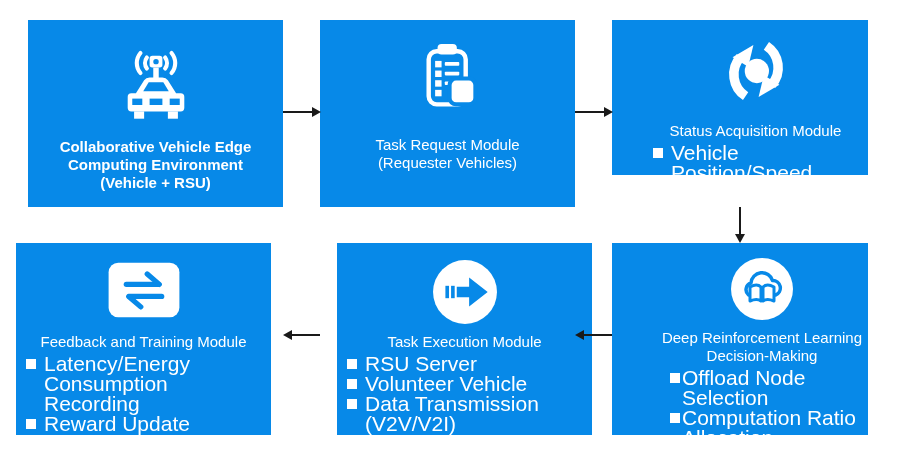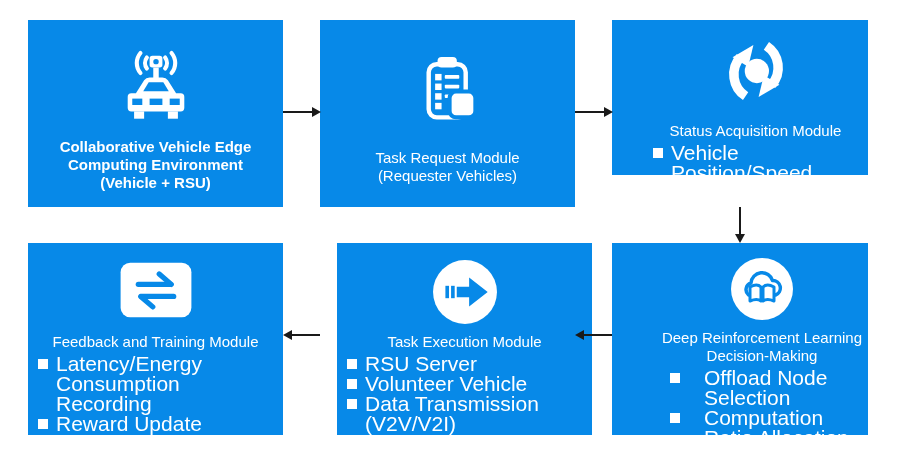--- a/index.html
+++ b/index.html
@@ -5,39 +5,39 @@
   html,body{margin:0;padding:0;background:#ffffff;}
   .canvas{
     position:relative;width:900px;height:450px;background:#ffffff;
     font-family:"Liberation Sans", sans-serif;overflow:hidden;
   }
   .box{
     position:absolute;background:#0789e8;color:#ffffff;
     display:flex;flex-direction:column;align-items:center;box-sizing:border-box;
   }
   #box-environment{left:28px;top:20px;width:255px;height:187px;padding-top:22px;}
-  #box-task-request{left:320px;top:20px;width:255px;height:187px;padding-top:33px;}
+  #box-task-request{left:320px;top:20px;width:255px;height:187px;padding-top:20px;}
   #box-status-acquisition{left:612px;top:20px;width:256px;height:155px;padding-top:16px;padding-left:31px;}
   #box-drl-decision{left:612px;top:243px;width:256px;height:192px;padding-top:14px;padding-left:44px;}
   #box-task-execution{left:337px;top:243px;width:255px;height:192px;padding-top:16px;}
-  #box-feedback-training{left:28px;top:243px;width:255px;height:192px;padding-top:18px;}
+  #box-feedback-training{left:16px;top:243px;width:255px;height:192px;padding-top:18px;}
 
   .icon-area{display:flex;justify-content:center;align-items:flex-start;flex:0 0 auto;}
   .title{text-align:center;font-size:15px;line-height:18px;font-weight:400;width:100%;}
   #box-environment .title{margin-top:12px;font-weight:bold;}
   #box-task-request .title{margin-top:22px;}
   #box-status-acquisition .title{margin-top:16px;}
   #box-drl-decision .title{margin-top:8px;}
   #box-task-execution .title{margin-top:8px;}
   #box-feedback-training .title{margin-top:14px;}
 
   ul.bullets{list-style:none;margin:3px 0 0;padding:0 8px 0 10px;width:100%;box-sizing:border-box;font-size:21px;line-height:20px;}
   ul.bullets li{display:flex;align-items:flex-start;gap:8px;text-align:left;}
   #box-drl-decision ul.bullets{padding-left:14px;}
-  #box-drl-decision ul.bullets li{gap:24px;}
+  #box-drl-decision ul.bullets li{gap:2px;}
   .sq{width:10px;height:10px;background:#ffffff;flex:0 0 auto;margin-top:5px;}
 
   .shaft{position:absolute;background:#1a1a1a;}
   .head-right{position:absolute;width:0;height:0;border-top:5px solid transparent;border-bottom:5px solid transparent;border-left:9px solid #1a1a1a;}
   .head-left{position:absolute;width:0;height:0;border-top:5px solid transparent;border-bottom:5px solid transparent;border-right:9px solid #1a1a1a;}
   .head-down{position:absolute;width:0;height:0;border-left:5px solid transparent;border-right:5px solid transparent;border-top:9px solid #1a1a1a;}
 
   svg{display:block;}
 </style>
 </head>

